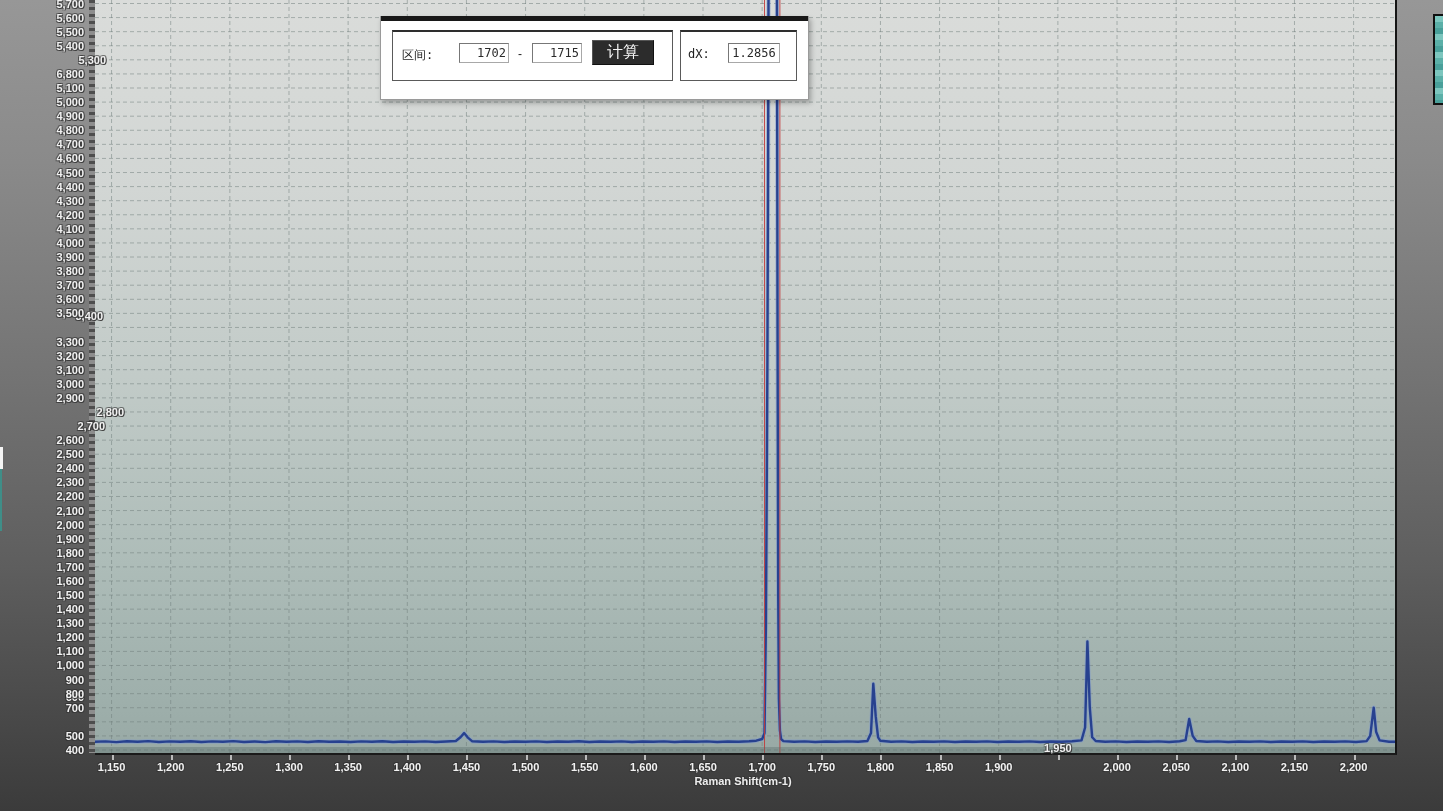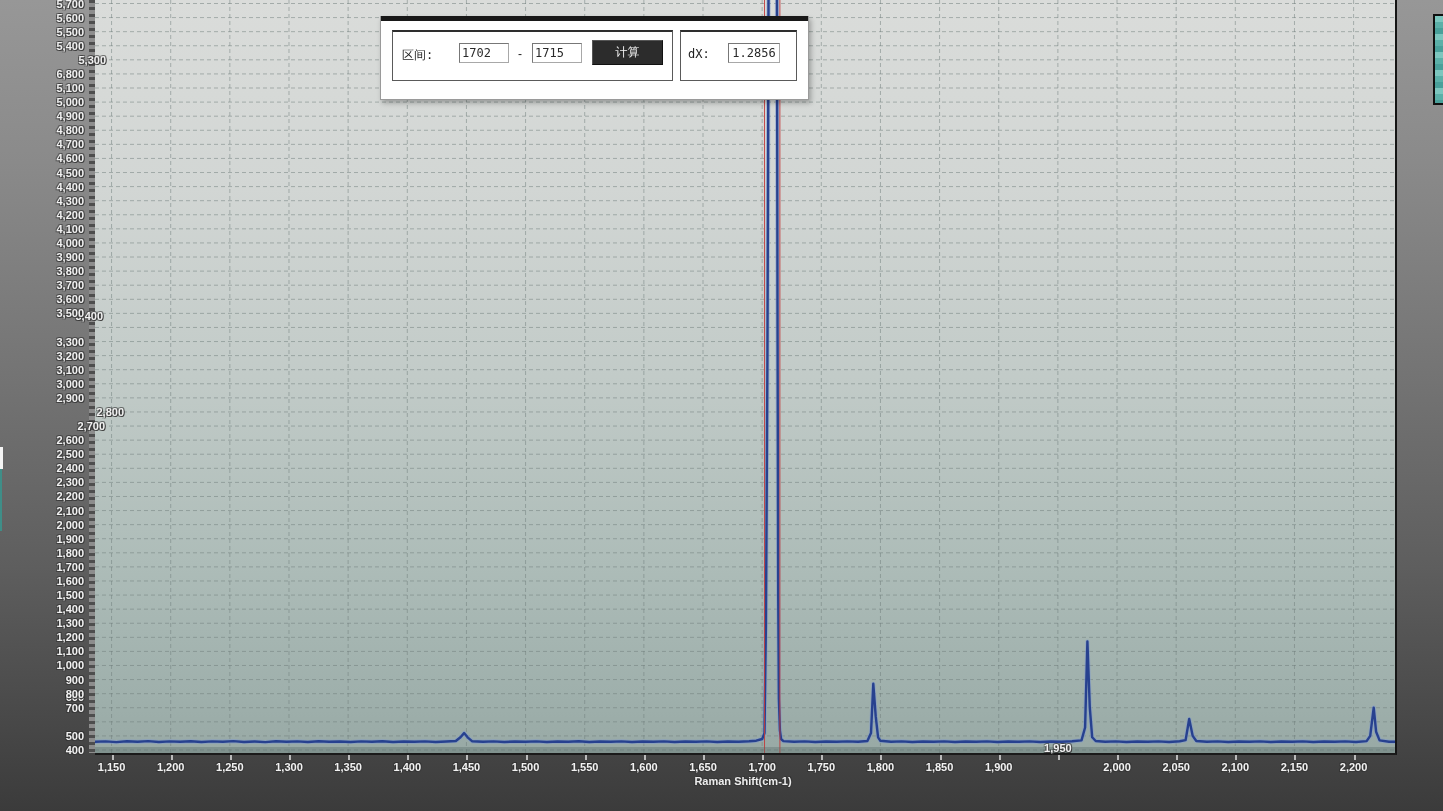--- a/index.html
+++ b/index.html
@@ -29,28 +29,28 @@
     border:1px solid #9a9a9a;border-top:none;box-shadow:2px 3px 5px rgba(0,0,0,0.28);margin-left:47px;}
   .dialog-titlebar{position:absolute;left:0;top:0;width:100%;height:5px;background:#181818;}
   .groupbox{position:absolute;top:14px;height:48px;border:1px solid #5a5a5a;border-top:2px solid #2e2e2e;background:#fff;}
   .gb1{left:11px;width:279px;}
   .gb2{left:299px;width:115px;}
   .lbl{position:absolute;top:15px;font-size:12px;color:#1e1e1e;font-family:"DejaVu Sans Mono",monospace;}
   .gb1 .lbl{left:9px;}
   .gb2 .lbl{left:7px;}
   .txt{position:absolute;top:11px;height:18px;border:1px solid #a8a8a8;border-top-color:#777;border-left-color:#777;
     background:#fff;font-family:"DejaVu Sans Mono",monospace;font-size:12px;color:#2a2a2a;
-    padding:0 2px;text-align:left;box-sizing:content-box;}
+    padding:0 2px;text-align:right;box-sizing:content-box;}
   .txt.from{left:66px;width:44px;}
   .txt.to{left:139px;width:44px;}
   .txt.dx{left:47px;width:46px;text-align:center;}
   .dash{position:absolute;left:125px;top:15px;font-size:12px;color:#222;}
-  .calc-btn{position:absolute;left:199px;top:8px;width:71px;height:25px;background:#2c2c2c;
+  .calc-btn{position:absolute;left:199px;top:8px;width:62px;height:25px;background:#2c2c2c;
     border:1px solid #111;border-top-color:#555;border-left-color:#555;color:#f5f5f5;
-    font-size:12px;font-family:"Liberation Sans",sans-serif;cursor:pointer;}
+    font-size:16px;font-family:"Liberation Sans",sans-serif;cursor:pointer;}
   
   .mini-panel{position:absolute;left:1433px;top:14px;width:12px;height:87px;
     border:2px solid #101010;border-right:none;
     background:repeating-linear-gradient(180deg,#7cc6be 0 6px,#5bb0a8 6px 12px,#49a09a 12px 18px);}
   .edge-sliver-white{position:absolute;left:0;top:447px;width:3px;height:22px;background:#f4f4f4;}
   .edge-sliver-teal{position:absolute;left:0;top:469px;width:2px;height:62px;background:#3f8e88;}
 </style>
 </head>
 <body>
 

